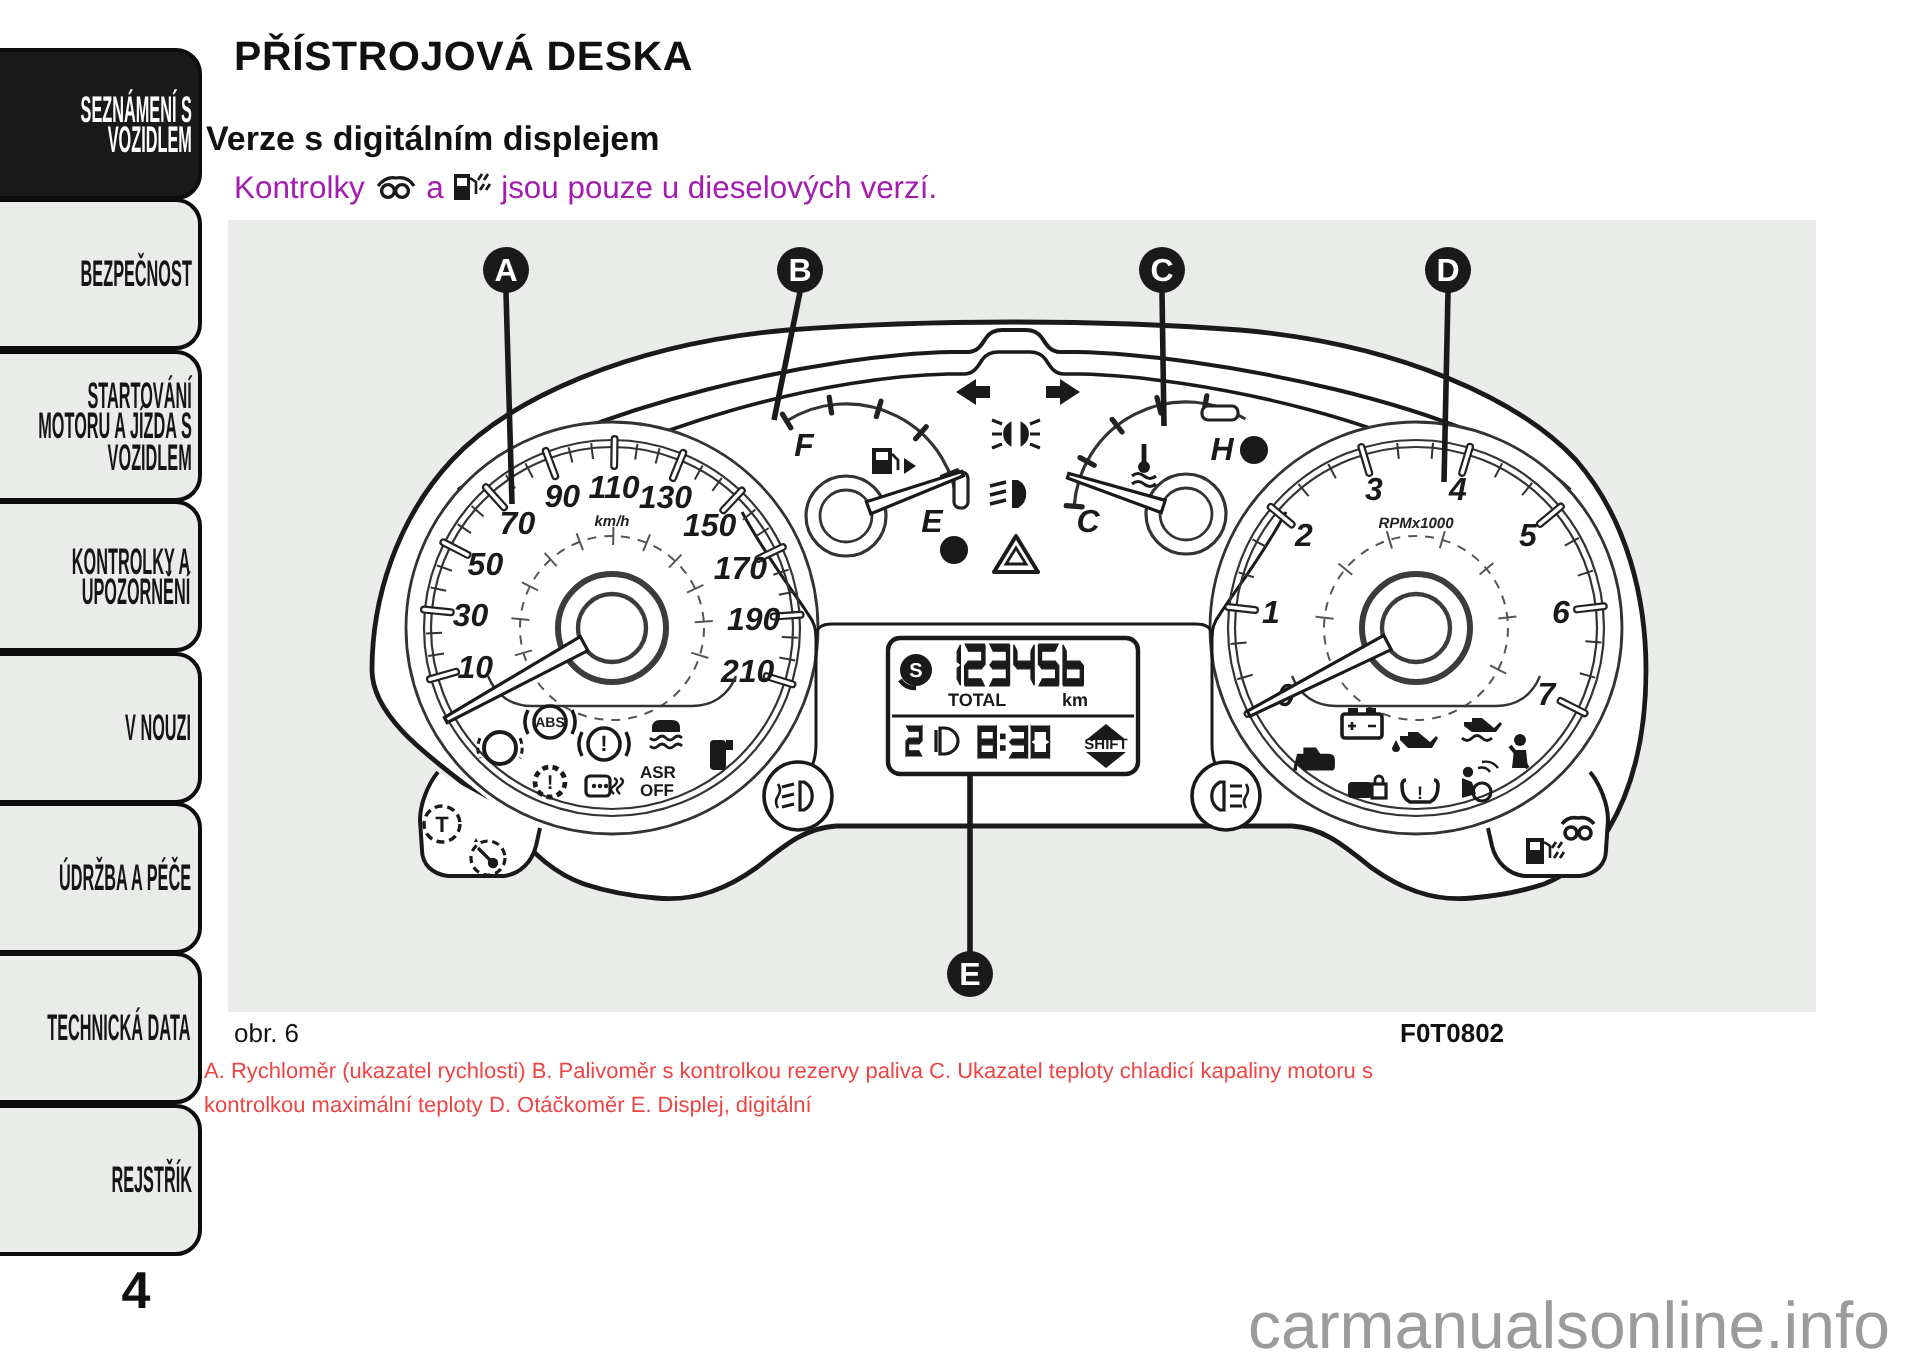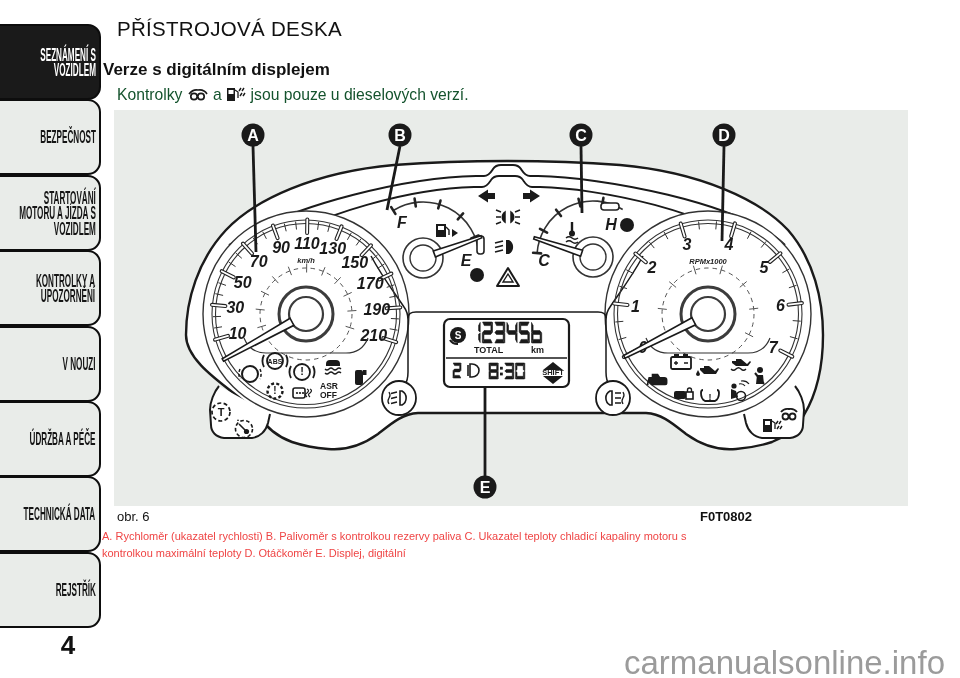--- a/index.html
+++ b/index.html
@@ -32,25 +32,25 @@
   </div>
 <div class="tab" style="top:476px">
     <span>TECHNICKÁ DATA</span>
   </div>
 <div class="tab" style="top:552px">
     <span>REJSTŘÍK</span>
   </div>
 
 <div style="position:absolute;left:53px;top:630px;width:30px;text-align:center;font-size:26px;font-weight:bold;color:#111">4</div>
 
-<div style="position:absolute;left:117px;top:17px;font-size:20.5px;font-weight:normal;color:#111;letter-spacing:0.3px">PŘÍSTROJOVÁ DESKA</div>
+<div style="position:absolute;left:117px;top:17px;font-size:20.5px;font-weight:bold;color:#111;letter-spacing:0.3px">PŘÍSTROJOVÁ DESKA</div>
 
 <div style="position:absolute;left:103px;top:60px;font-size:17px;font-weight:bold;color:#111">Verze s digitálním displejem</div>
 
-<div style="position:absolute;left:117px;top:86px;font-size:15.7px;color:#14532d">Kontrolky <svg width="22" height="12" viewBox="0 0 22 12" style="vertical-align:-1px">
+<div style="position:absolute;left:117px;top:86px;font-size:15.7px;color:#a21caf">Kontrolky <svg width="22" height="12" viewBox="0 0 22 12" style="vertical-align:-1px">
       <path d="M2,5 q4,-5 9,-4 q6,-1 9,4" stroke="#1a1a1a" stroke-width="1.6" fill="none"></path>
       <circle cx="7" cy="7.5" r="3.2" fill="none" stroke="#1a1a1a" stroke-width="1.7"></circle>
       <circle cx="14" cy="7.5" r="3.2" fill="none" stroke="#1a1a1a" stroke-width="1.7"></circle>
     </svg> a <svg width="20" height="15" viewBox="0 0 20 15" style="vertical-align:-2px">
       <rect x="1" y="1" width="8" height="13" fill="#1a1a1a"></rect>
       <rect x="2.5" y="3" width="5" height="4" fill="#fff"></rect>
       <path d="M9,3 l3,2 v6" stroke="#1a1a1a" stroke-width="1.3" fill="none"></path>
       <path d="M13,4 l2,-3 M16,4 l2,-3 M14,9 l2,-3 M17,9 l2,-3" stroke="#1a1a1a" stroke-width="1.4"></path>
     </svg> jsou pouze u dieselových verzí.</div>
 

